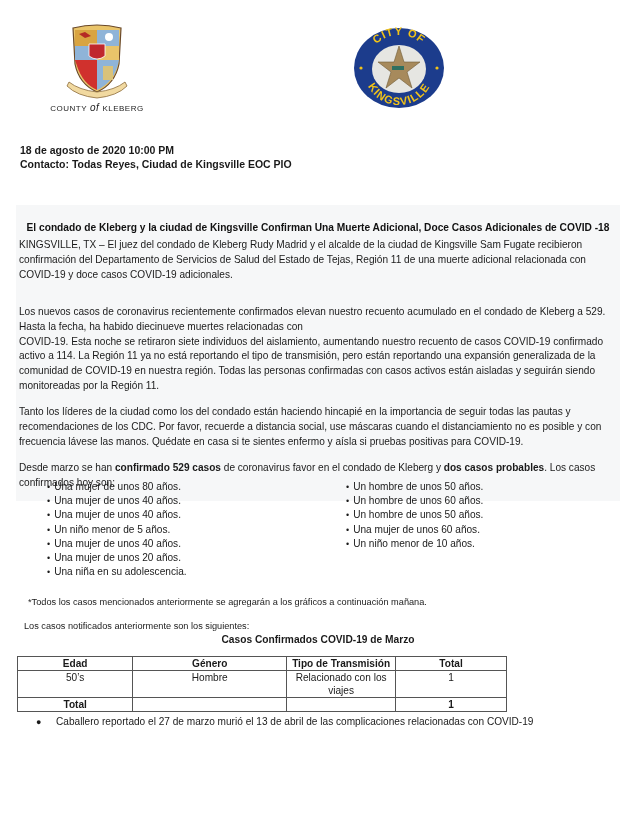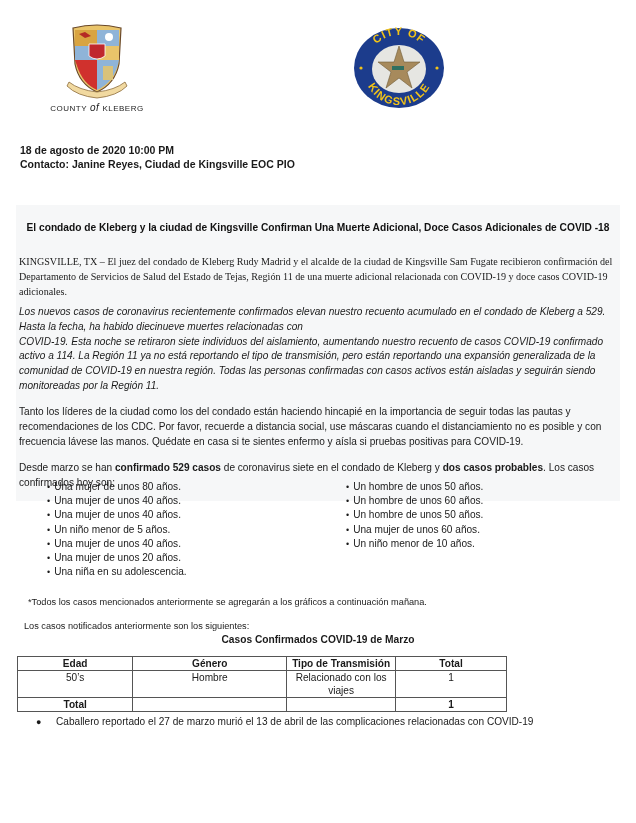--- a/index.html
+++ b/index.html
@@ -23,22 +23,22 @@
   .gray-panel {
     position: absolute; left: 16px; top: 205px; width: 604px; height: 296px; background: #f6f7f8;
   }
   .headline {
     position: absolute; left: 16px; top: 222px; width: 604px; text-align: center;
     font-size: 10.2px; font-weight: bold; color: #111;
   }
   .para {
     position: absolute; left: 19px; width: 600px; font-size: 10.1px; line-height: 14.8px; color: #1a1a1a;
   }
-  .p1 { top: 255px; font-family: Liberation Serif, serif; }
-  .p2 { top: 305px; font-style: italic; }
+  .p1 { top: 238px; }
+  .p2 { top: 305px; }
   .p3 { top: 405px; }
   .p4 { top: 461px; }
   .para b { font-weight: bold; }
 
   .case-list {
     position: absolute; top: 480px; list-style: none; margin: 0; padding: 0;
     font-size: 10.1px; line-height: 14.2px;
   }
   .case-list.left { left: 47px; }
   .case-list.right { left: 346px; }
@@ -105,34 +105,34 @@
     <text font-size="11" font-weight="bold" fill="#f2c318" font-family="Liberation Sans, sans-serif" letter-spacing="1">
       <textPath href="#arcBot" startOffset="50%" text-anchor="middle" dy="10">KINGSVILLE</textPath>
     </text>
     <circle cx="9" cy="42" r="1.6" fill="#f2c318"></circle>
     <circle cx="85" cy="42" r="1.6" fill="#f2c318"></circle>
   </svg>
 </div>
 
 <div class="release-block">
   <div>18 de agosto de 2020 10:00 PM</div>
-  <div>Contacto: Janine Reyes, Ciudad de Kingsville EOC PIO</div>
+  <div>Contacto: Todas Reyes, Ciudad de Kingsville EOC PIO</div>
 </div>
 
 <div class="gray-panel"></div>
 <div class="headline">El condado de Kleberg y la ciudad de Kingsville Confirman Una Muerte Adicional, Doce Casos Adicionales de COVID -18</div>
 
 <div class="para p1">KINGSVILLE, TX – El juez del condado de Kleberg Rudy Madrid y el alcalde de la ciudad de Kingsville Sam Fugate recibieron confirmación del Departamento de Servicios de Salud del Estado de Tejas, Región 11 de una muerte adicional relacionada con COVID-19 y doce casos COVID-19 adicionales.</div>
 <div class="para p2">
   <div>Los nuevos casos de coronavirus recientemente confirmados elevan nuestro recuento acumulado en el condado de Kleberg a 529.  Hasta la fecha, ha habido diecinueve muertes relacionadas con</div>
   <div>COVID-19.  Esta noche se retiraron siete individuos del aislamiento, aumentando nuestro recuento de casos COVID-19 confirmado activo a 114.  La Región 11 ya no está reportando el tipo de transmisión, pero están reportando una expansión generalizada de la comunidad de COVID-19 en nuestra región.  Todas las personas confirmadas con casos activos están aisladas y seguirán siendo monitoreadas por la Región 11.</div>
 </div>
 <div class="para p3">Tanto los líderes de la ciudad como los del condado están haciendo hincapié en la importancia de seguir todas las pautas y recomendaciones de los CDC.  Por favor, recuerde a distancia social, use máscaras cuando el distanciamiento no es posible y con frecuencia lávese las manos.  Quédate en casa si te sientes enfermo y aísla si pruebas positivas para COVID-19.</div>
 <div class="para p4">
-  <span>Desde marzo se han </span><b>confirmado 529 casos</b><span> de coronavirus siete en el condado de Kleberg y </span><b>dos casos probables</b><span>.  Los casos confirmados hoy son:</span>
+  <span>Desde marzo se han </span><b>confirmado 529 casos</b><span> de coronavirus favor en el condado de Kleberg y </span><b>dos casos probables</b><span>.  Los casos confirmados hoy son:</span>
 </div>
 
 <ul class="case-list left">
   <li>Una mujer de unos 80 años.</li>
   <li>Una mujer de unos 40 años.</li>
   <li>Una mujer de unos 40 años.</li>
   <li>Un niño menor de 5 años.</li>
   <li>Una mujer de unos 40 años.</li>
   <li>Una mujer de unos 20 años.</li>
   <li>Una niña en su adolescencia.</li>

